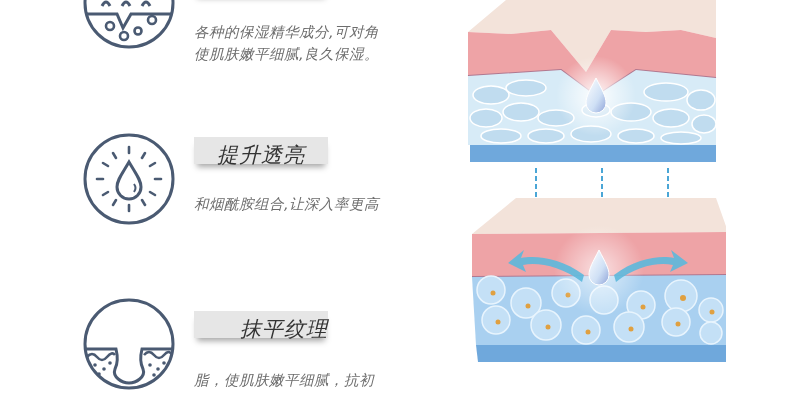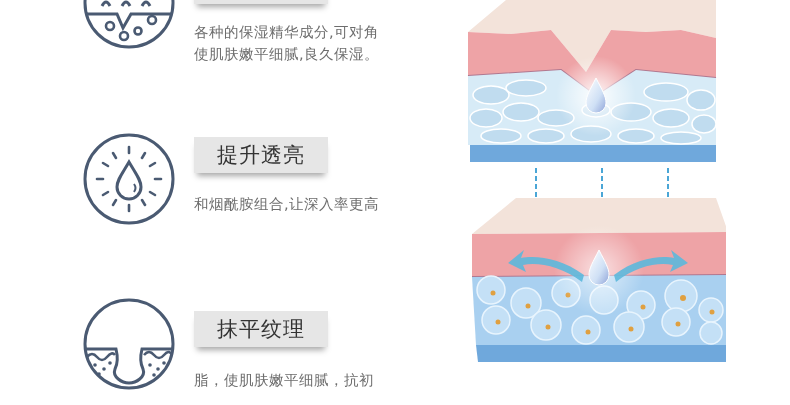--- a/index.html
+++ b/index.html
@@ -1,26 +1,26 @@
 <!DOCTYPE html>
 <html><head>
 <meta charset="utf-8">
 <style>
   * { box-sizing: border-box; margin: 0; padding: 0; }
   html, body { width: 790px; height: 405px; overflow: hidden; background: #ffffff; }
   body { position: relative; font-family: "DejaVu Sans", "Liberation Sans", sans-serif; }
 
-  .feature { position: absolute; left: 0; width: 450px; }
+  .feature { position: absolute; left: 0; width: 450px; font-style: italic; }
   .icon-circle {
     position: absolute; left: 82px; width: 94px; height: 94px;
   }
   .icon-circle svg { width: 94px; height: 94px; display: block; }
 
   .title-box {
-    position: absolute; left: 194px; width: 134px; height: 36px;
+    position: absolute; left: 194px; width: 134px; height: 27px;
     background: #e6e6e6;
     box-shadow: 0 6px 6px -3px rgba(0,0,0,0.35);
     color: #333333; font-size: 21px; line-height: 36px;
     text-align: center; letter-spacing: 1px;
   }
   .desc {
     position: absolute; left: 194px; width: 230px;
     color: #6d6d6d; font-size: 14.5px; line-height: 22px;
     letter-spacing: 0.5px;
   }
@@ -93,21 +93,21 @@
           <circle cx="22" cy="72" r="1.8"></circle>
           <circle cx="17" cy="77" r="1.8"></circle>
           <circle cx="28" cy="66" r="1.8"></circle>
         <circle cx="68" cy="68" r="1.8"></circle>
           <circle cx="76" cy="72" r="1.8"></circle>
           <circle cx="72" cy="78" r="1.8"></circle>
           <circle cx="82" cy="66" r="1.8"></circle>
       </g>
     </svg>
   </div>
-  <div class="title-box" style="top:31px;">抹平纹理</div>
+  <div class="title-box" style="top:31px;text-align:right;">抹平纹理</div>
   <div class="desc" style="top:89px;">
     <div>脂，使肌肤嫩平细腻，抗初</div>
   </div>
 </div>
 
 <div class="illus">
   <svg width="260" height="380" viewBox="0 0 260 380">
     <defs>
       <radialGradient id="glow" cx="50%" cy="50%" r="50%">
         <stop offset="0%" stop-color="#ffffff" stop-opacity="0.95"></stop>

